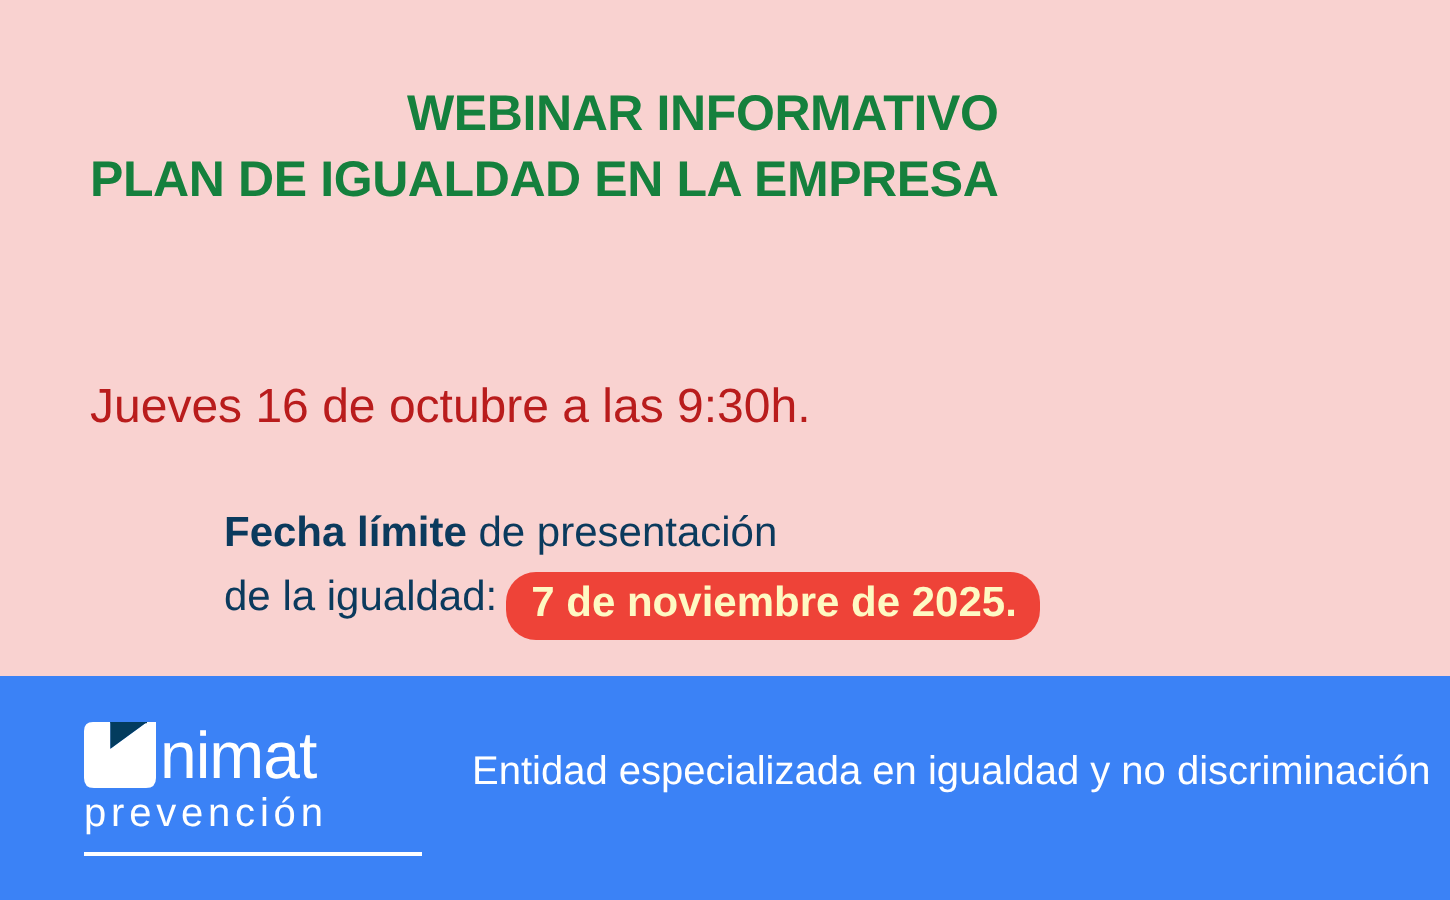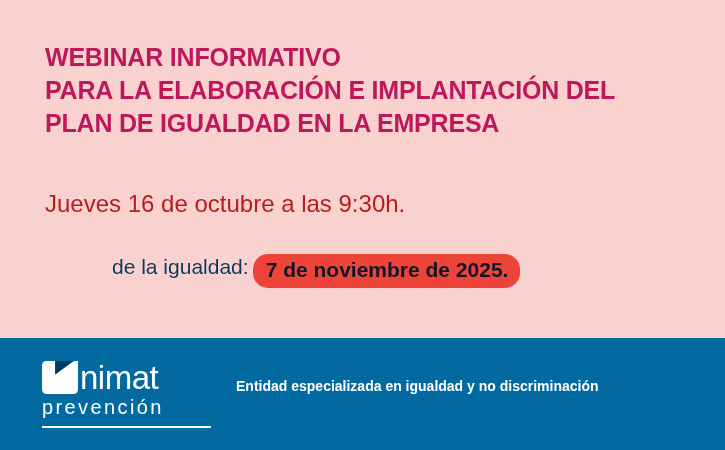--- a/index.html
+++ b/index.html
@@ -31,27 +31,28 @@
     height: 338px;
     background: #f9d2d0;
   }
 
   .headline {
     position: absolute;
     left: 45px;
     top: 41px;
     margin: 0;
     padding: 0;
-    color: #be185d;
+    color: #15803d;
     font-weight: bold;
     font-size: 25px;
     line-height: 33px;
     letter-spacing: -0.2px;
     text-transform: uppercase;
     white-space: nowrap;
+    text-align: right;
   }
   .headline .hl-line {
     display: block;
   }
 
   .subhead {
     position: absolute;
     left: 45px;
     top: 189px;
     margin: 0;
@@ -78,37 +79,37 @@
   }
   .deadline-strong {
     font-weight: bold;
   }
   .deadline-normal {
     font-weight: normal;
   }
   .highlight {
     display: inline-block;
     background: #ee4338;
-    color: #0f172a;
+    color: #fef9c3;
     font-weight: bold;
     padding: 2px 12px 4px 13px;
     margin-left: 4px;
     line-height: 28px;
     vertical-align: -3px;
     border-radius: 15px;
   }
 
   
   .footer {
     position: absolute;
     left: 0;
     top: 338px;
     width: 725px;
     height: 112px;
-    background: #0369a1;
+    background: #3b82f6;
   }
 
   .logo-block {
     position: absolute;
     left: 42px;
     top: 20px;
     width: 172px;
   }
   .logo-top {
     display: flex;
@@ -141,45 +142,47 @@
     height: 2px;
     background: #ffffff;
     margin-top: 7px;
   }
 
   .footer-text {
     position: absolute;
     left: 236px;
     top: 36px;
     color: #ffffff;
-    font-size: 14px;
+    font-size: 20px;
     line-height: 25px;
-    font-weight: bold;
+    font-weight: normal;
   }
   .footer-text .ft-line {
     display: block;
     white-space: nowrap;
   }
 </style>
 </head>
 <body>
 
 <div class="poster">
 
   <div class="main-area">
 
     <h1 class="headline">
       <span class="hl-line">WEBINAR INFORMATIVO</span>
-      <span class="hl-line">PARA LA ELABORACIÓN E IMPLANTACIÓN DEL</span>
       <span class="hl-line">PLAN DE IGUALDAD EN LA EMPRESA</span>
     </h1>
 
     <p class="subhead">Jueves 16 de octubre a las 9:30h.</p>
 
     <div class="deadline">
+      <span class="deadline-row">
+        <span class="deadline-strong">Fecha límite</span><span class="deadline-normal"> de presentación</span>
+      </span>
       <span class="deadline-row">
         <span class="deadline-normal">de la igualdad:</span><span class="highlight">7 de noviembre de 2025.</span>
       </span>
     </div>
 
   </div>
 
   <div class="footer">
 
     <div class="logo-block">

